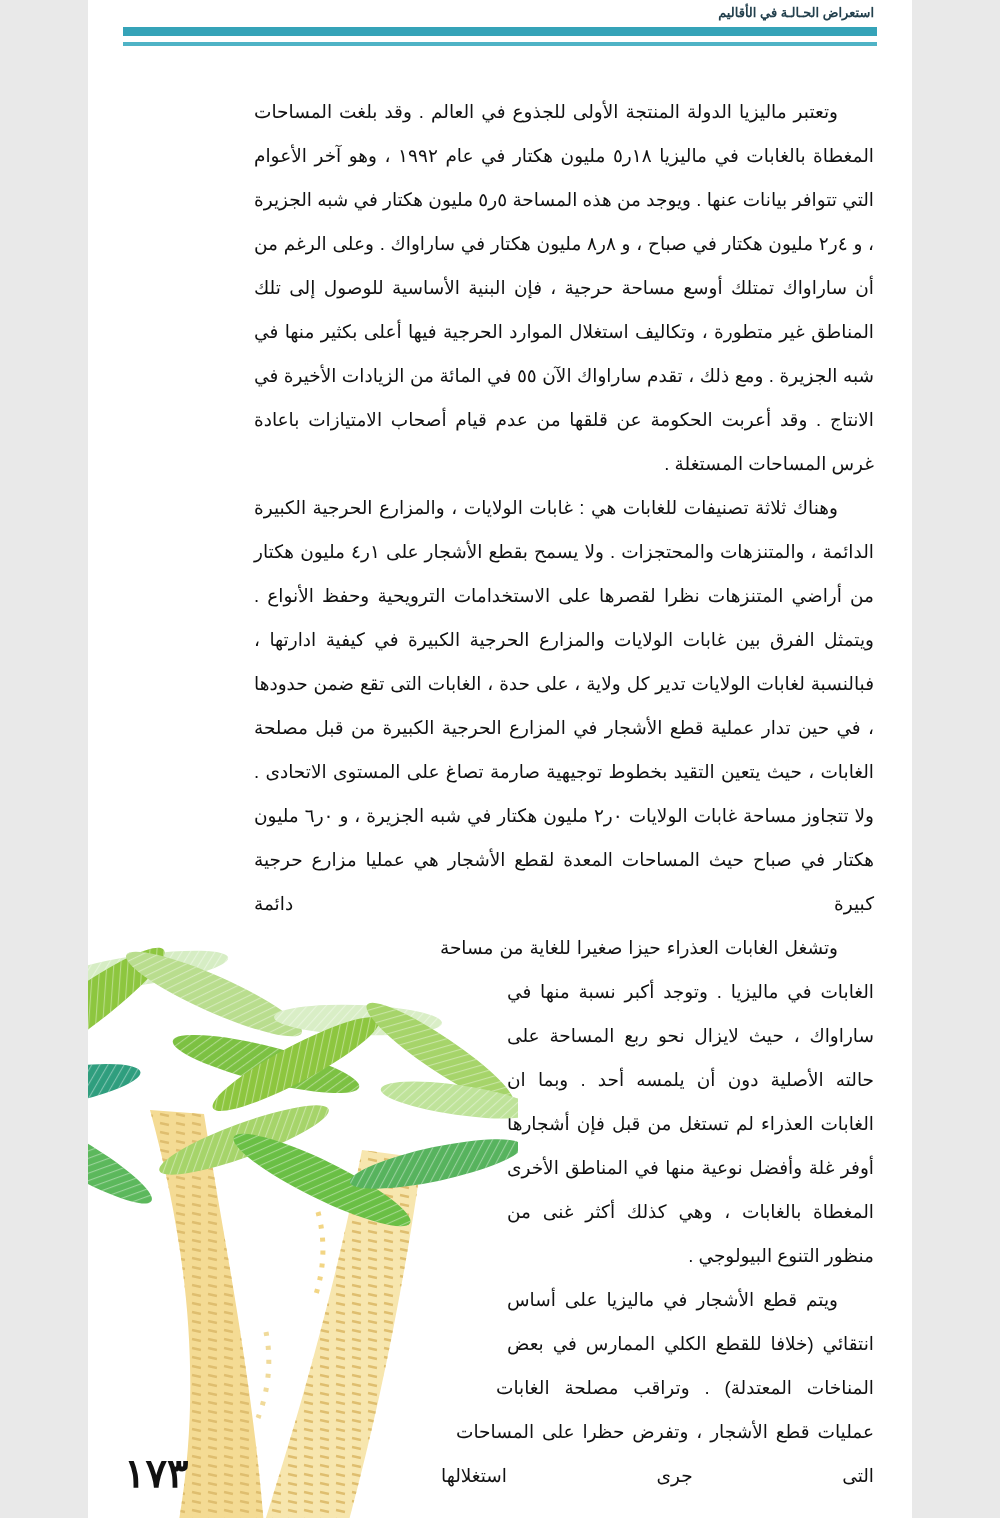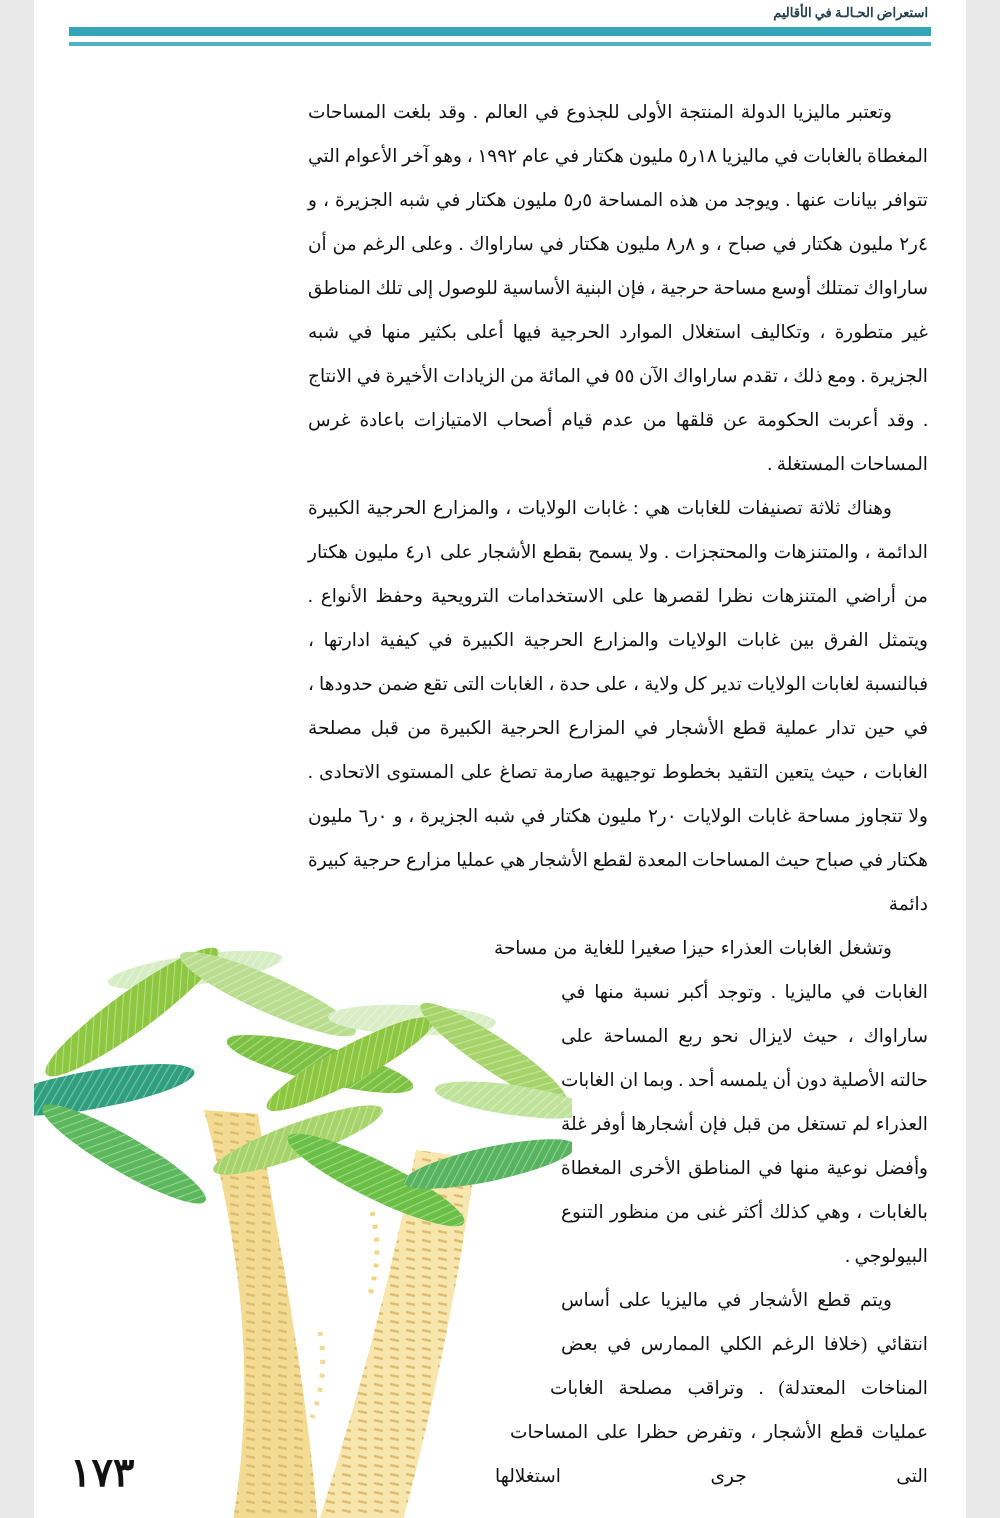--- a/index.html
+++ b/index.html
@@ -1,19 +1,19 @@
 <!DOCTYPE html>
 <html lang="ar"><head>
 <meta charset="utf-8">
 <style>
   html,body { margin:0; padding:0; background:#e9e9e9; }
   .page {
-    position:relative; width:932px; height:1518px; margin:0 auto;
+    position:relative; width:824px; height:1518px; margin:0 auto;
     background:#ffffff; overflow:hidden;
-    font-family:Liberation Serif, serif;
+    font-family:Liberation Sans, sans-serif;
   }
   .header-title {
     position:absolute; top:5px; right:38px;
     font-size:13px; font-weight:bold; color:#23404d;
     direction:rtl; letter-spacing:0.5px;
   }
   .bar { position:absolute; left:35px; right:35px; }
   .bar-thick { top:27px; height:9px; background:#35a3b8; }
   .bar-thin  { top:42px; height:4px; background:#4fb3c6; }
 
@@ -119,19 +119,19 @@
             <ellipse cx="356" cy="268" rx="98" ry="19" transform="rotate(26 356 268)" fill="url(#hatchW)"></ellipse>
             <ellipse cx="470" cy="252" rx="88" ry="17" transform="rotate(-12 470 252)" fill="#57b35e"></ellipse>
             <ellipse cx="470" cy="252" rx="88" ry="17" transform="rotate(-12 470 252)" fill="url(#hatchW)"></ellipse>
             <ellipse cx="492" cy="188" rx="78" ry="15" transform="rotate(8 492 188)" fill="#bfe39a"></ellipse>
             <ellipse cx="492" cy="188" rx="78" ry="15" transform="rotate(8 492 188)" fill="url(#hatchW)"></ellipse>
           </g>
         </svg>
       </div>
 
       <p class="para indent">وتشغل الغابات العذراء حيزا صغيرا للغاية من مساحة الغابات في ماليزيا . وتوجد أكبر نسبة منها في ساراواك ، حيث لايزال نحو ربع المساحة على حالته الأصلية دون أن يلمسه أحد . وبما ان الغابات العذراء لم تستغل من قبل فإن أشجارها أوفر غلة وأفضل نوعية منها في المناطق الأخرى المغطاة بالغابات ، وهي كذلك أكثر غنى من منظور التنوع البيولوجي .</p>
-      <p class="para indent force-justify">ويتم قطع الأشجار في ماليزيا على أساس انتقائي (خلافا الرغم الكلي الممارس في بعض المناخات المعتدلة) . وتراقب مصلحة الغابات عمليات قطع الأشجار ، وتفرض حظرا على المساحات التى جرى استغلالها</p>
+      <p class="para indent force-justify">ويتم قطع الأشجار في ماليزيا على أساس انتقائي (خلافا للقطع الكلي الممارس في بعض المناخات المعتدلة) . وتراقب مصلحة الغابات عمليات قطع الأشجار ، وتفرض حظرا على المساحات التى جرى استغلالها</p>
     </div>
   </main>
 
   <div class="page-number">١٧٣</div>
 
 </div>
 
 </body></html>

